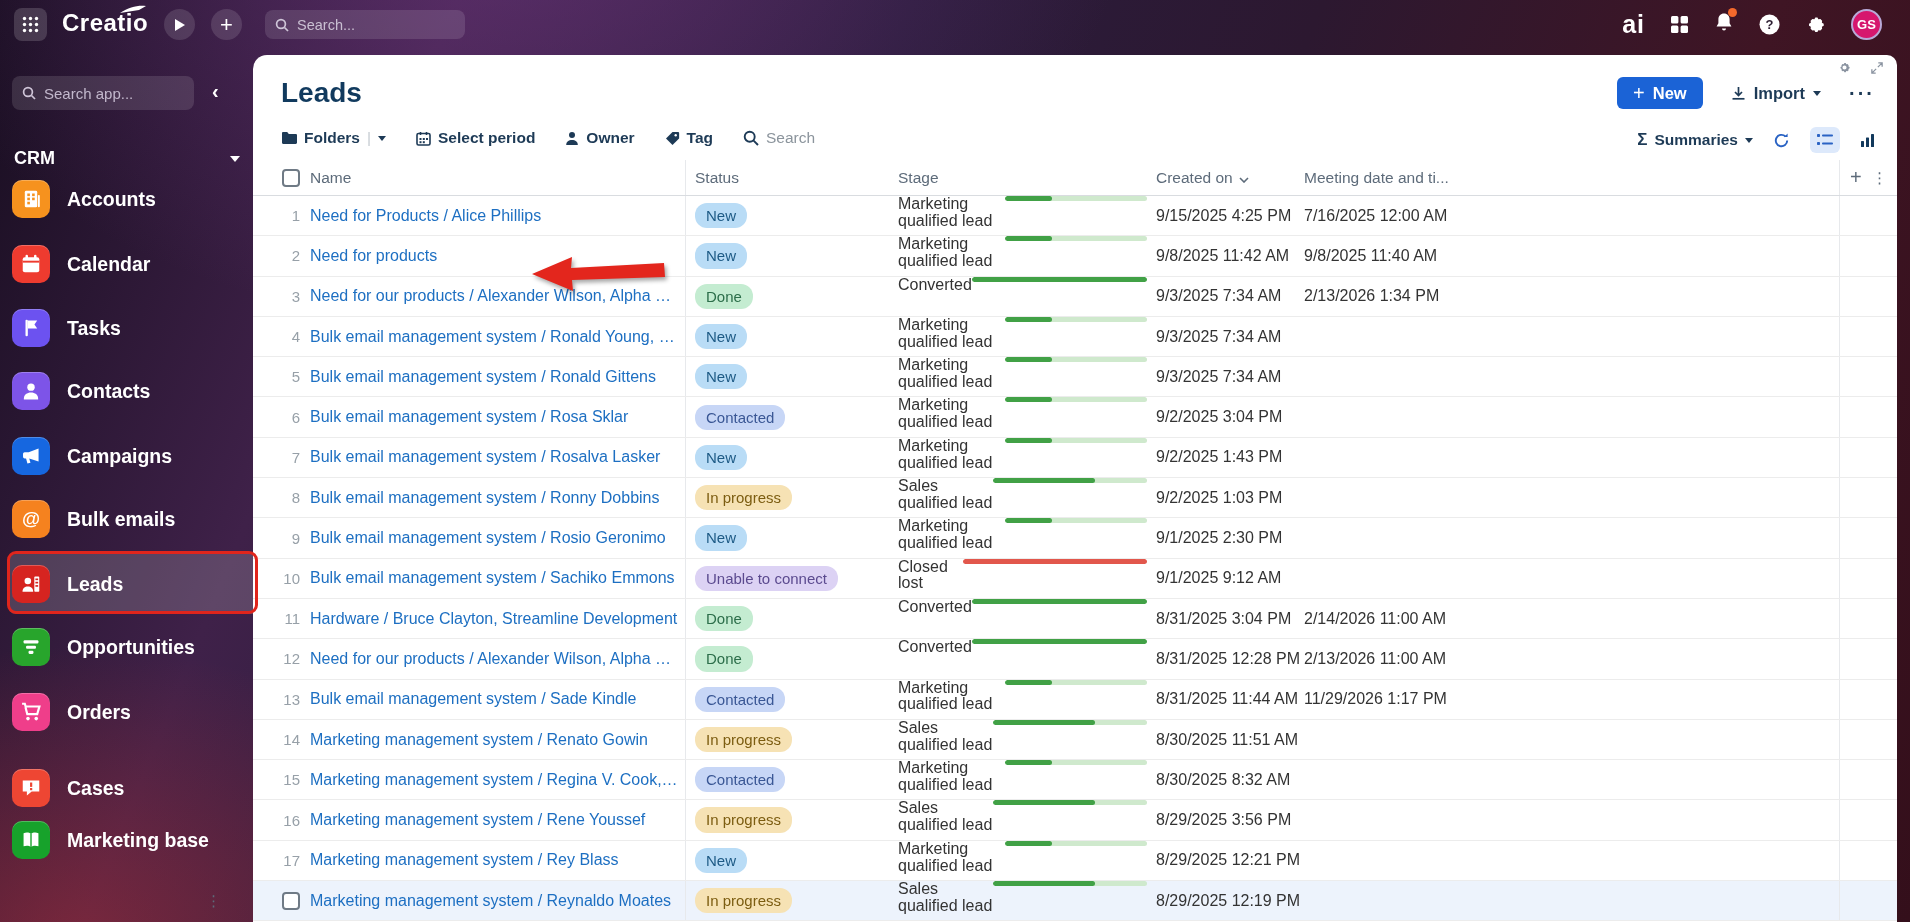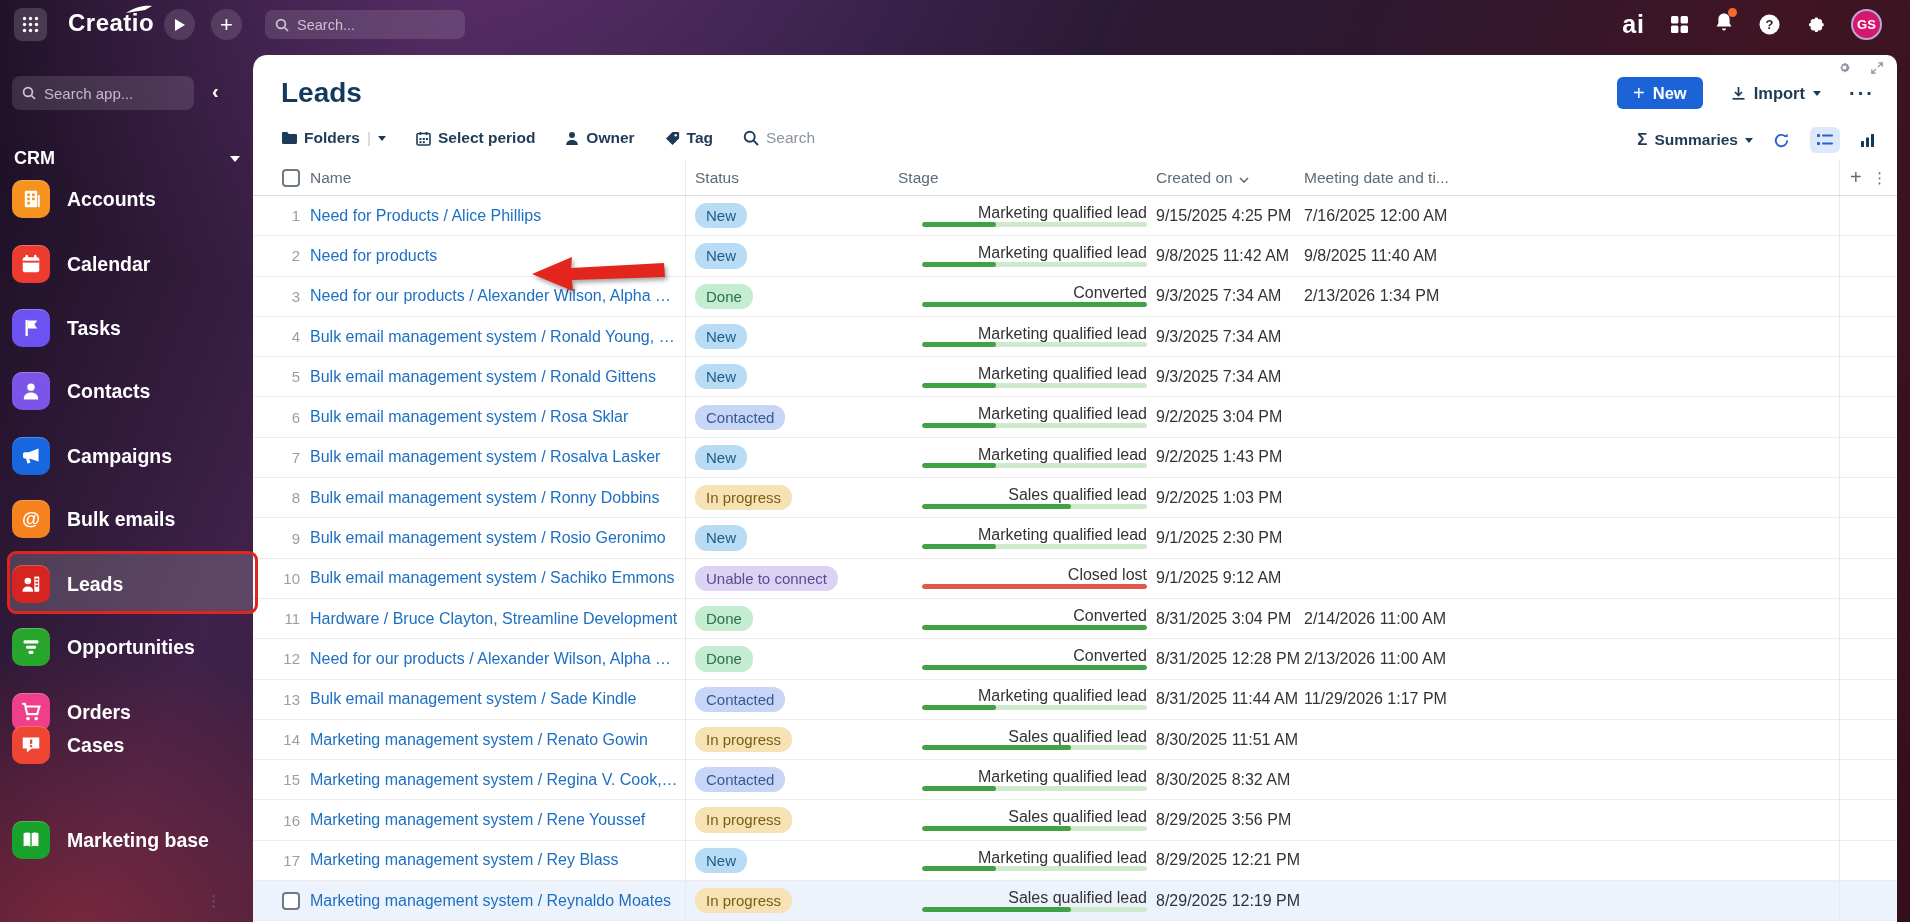--- a/index.html
+++ b/index.html
@@ -5,21 +5,21 @@
   html,body{margin:0;padding:0;background:#201325;}
   *{box-sizing:border-box;font-family:"Liberation Sans",sans-serif;}
   .shell{position:relative;width:1910px;height:922px;overflow:hidden;
     background:
       radial-gradient(ellipse 620px 420px at 4% 102%, rgba(216,50,40,.38), transparent 70%),
       radial-gradient(ellipse 900px 600px at 26% -10%, rgba(120,60,140,.50), transparent 70%),
       linear-gradient(112deg,#180e20 0%,#3f2149 20%,#2b1c3c 40%,#2c1830 58%,#3f1524 78%,#340f1b 100%);}
   
   .topbar{position:absolute;left:0;top:0;width:100%;height:49px;display:flex;align-items:center;}
   .launcher{position:absolute;left:14px;top:8px;width:33px;height:33px;border-radius:8px;background:rgba(255,255,255,.16);display:flex;align-items:center;justify-content:center;}
-  .logo{position:absolute;left:68px;top:9px;color:#fff;font-size:24px;font-weight:600;letter-spacing:.5px;}
+  .logo{position:absolute;left:62px;top:9px;color:#fff;font-size:24px;font-weight:600;letter-spacing:.5px;}
   .logo .swoosh{position:absolute;right:2px;top:-4px;}
   .roundbtn{position:absolute;top:9px;width:31px;height:31px;border-radius:50%;background:rgba(255,255,255,.13);display:flex;align-items:center;justify-content:center;color:#fff;}
   .tb-search{position:absolute;left:265px;top:10px;width:200px;height:29px;border-radius:8px;background:rgba(255,255,255,.12);display:flex;align-items:center;padding:0 10px;gap:8px;color:#c9bfd2;font-size:14.5px;}
   .tb-right{position:absolute;right:28px;top:0;height:49px;display:flex;align-items:center;gap:25px;}
   .ai-logo{color:#fff;font-size:25px;font-weight:600;letter-spacing:1px;line-height:1;}
   .bell-wrap{position:relative;}
   .bell-dot{position:absolute;right:-3px;top:-4px;width:9px;height:9px;border-radius:50%;}
   .avatar{width:31px;height:31px;border-radius:50%;display:flex;align-items:center;justify-content:center;color:#fff;font-size:13px;font-weight:700;border:2px solid #b9a9d8;}
   
   .sb-search{position:absolute;left:12px;top:76px;width:182px;height:34px;border-radius:8px;background:rgba(255,255,255,.12);display:flex;align-items:center;padding:0 10px;gap:8px;color:#c2b8cc;font-size:15px;}
@@ -61,21 +61,21 @@
   .trow .c1{display:flex;align-items:center;justify-content:flex-end;padding-right:10px;color:#97a0a8;font-size:15px;position:relative;}
   .trow .c1 .kebab{position:absolute;left:-47px;color:#5d6b7a;font-size:15px;letter-spacing:0;}
   .trow .c-name{overflow:hidden;}
   .link{color:#1d6fc2;white-space:nowrap;overflow:hidden;text-overflow:ellipsis;padding-right:6px;cursor:pointer;}
   .pill{display:inline-block;margin-left:9px;padding:4px 11px;border-radius:12px;font-size:15px;line-height:1.15;}
   .pill.s-new{background:#b9dcf6;color:#1d5a85;}
   .pill.s-done{background:#c4ecd1;color:#2c6e4a;}
   .pill.s-contacted{background:#c7d6f6;color:#3a5795;}
   .pill.s-inprogress{background:#f6e2b4;color:#7c5d11;}
   .pill.s-unabletoconnect{background:#dcd2f4;color:#5b4a8f;}
-  .stagecell{padding-left:9px;display:flex;flex-direction:column;justify-content:center;height:100%;align-items:flex-end;}
+  .stagecell{padding-left:9px;display:flex;flex-direction:row;justify-content:center;height:100%;}
   .stagecell .lbl{font-size:16px;color:#333;line-height:1.05;}
   .bar{width:225px;height:5px;border-radius:3px;background:#cfe9cd;overflow:hidden;}
   .bar .fill{display:block;height:100%;background:#41a146;border-radius:3px;}
   .bar .fill.red{background:#e2574c;}
   .datecell{padding-left:9px;white-space:nowrap;}
   
   .anno-box{position:absolute;left:7px;top:551px;width:251px;height:63px;border:3px solid #e0251c;border-radius:9px;pointer-events:none;}
   .anno-arrow{position:absolute;left:528px;top:252px;pointer-events:none;filter:drop-shadow(2px 3px 2px rgba(0,0,0,.35));}
 </style>
 </head>
@@ -250,21 +250,21 @@
       <div class="side-item" style="top: 692px;">
         <span class="ic" style="background: rgb(239, 62, 138);">
           <svg width="22" height="22" viewBox="0 0 16 16">
             <path d="M1.5 2h2l.6 2h10l-1.6 5.6H5.3L4 4.6" fill="none" stroke="#fff" stroke-width="1.6"></path>
             <circle cx="5.8" cy="12.8" r="1.3" fill="#fff"></circle>
             <circle cx="11.8" cy="12.8" r="1.3" fill="#fff"></circle>
           </svg>
         </span>
         <span>Orders</span>
       </div>
-      <div class="side-item" style="top: 725px;">
+      <div class="side-item" style="top: 768px;">
         <span class="ic" style="background: rgb(238, 70, 51);">
           <svg width="22" height="22" viewBox="0 0 16 16">
             <path d="M2 2.5h12v8H8.5L5 13.5v-3H2z" fill="#fff"></path>
             <rect x="7.3" y="4" width="1.6" height="3.2" fill="#ee4633"></rect>
             <rect x="7.3" y="8" width="1.6" height="1.6" fill="#ee4633"></rect>
           </svg>
         </span>
         <span>Cases</span>
       </div>
       <div class="side-item" style="top: 820px;">

